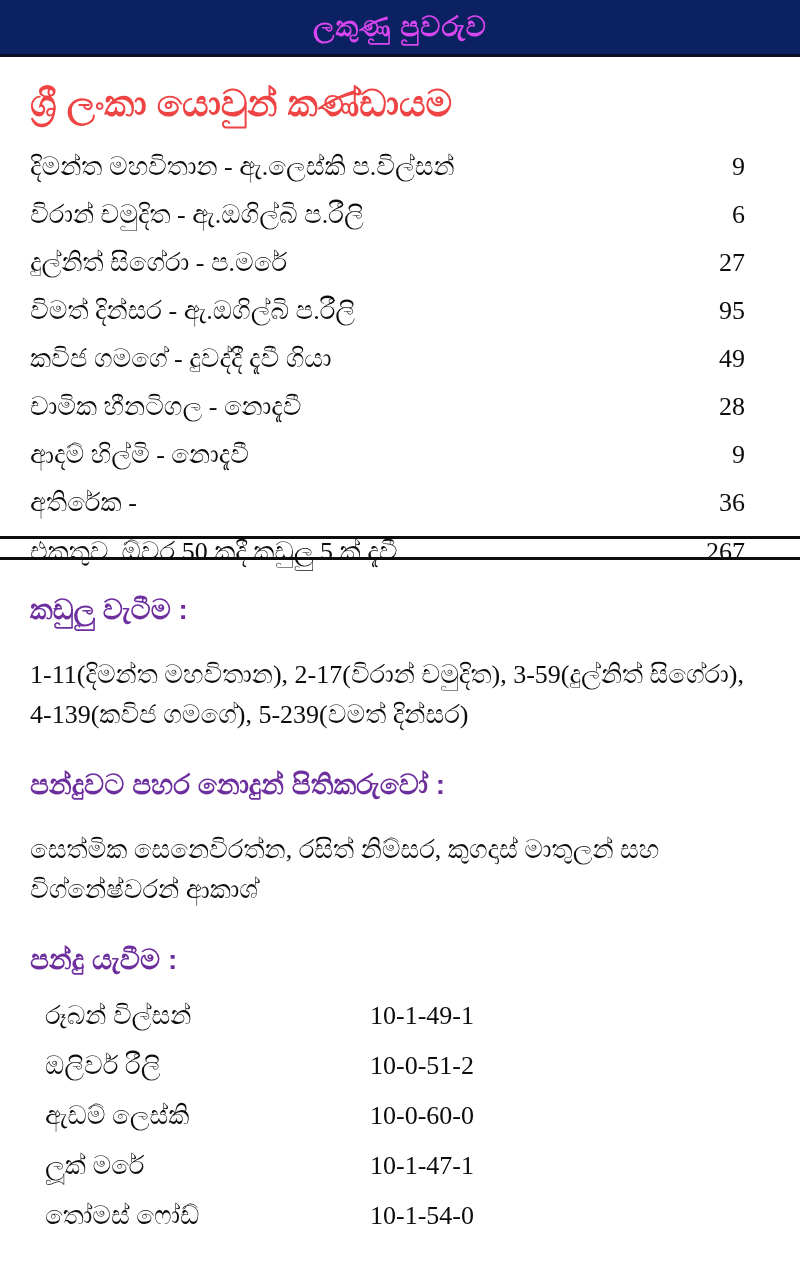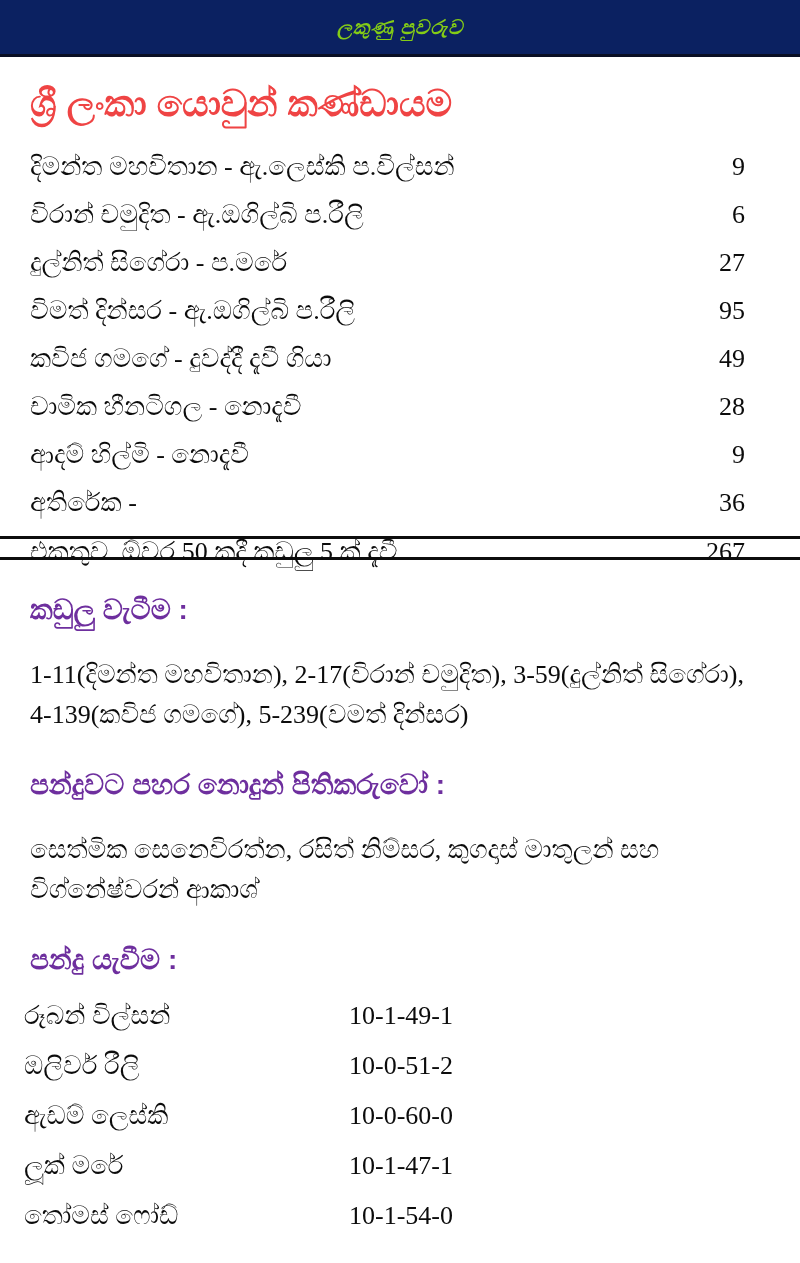--- a/index.html
+++ b/index.html
@@ -17,26 +17,25 @@
   .banner {
     width: 800px;
     height: 57px;
     background: #0b2161;
     border-bottom: 3px solid #0a0f24;
     display: flex;
     align-items: center;
     justify-content: center;
   }
   .banner-title {
-    color: #84cc16;
-    font-size: 20px;
+    color: #d946ef;
+    font-size: 28px;
     font-weight: bold;
     letter-spacing: 1px;
     font-family: "Liberation Sans", "DejaVu Sans", sans-serif;
-    font-style: italic;
   }
   
   .content { padding: 0 0 0 0; }
   .team-title {
     margin: 26px 30px 0 30px;
     color: #ef4444;
     font-size: 37px;
     font-weight: bold;
     font-family: "Liberation Sans", "DejaVu Sans", sans-serif;
   }
@@ -77,21 +76,21 @@
     font-size: 26px;
     line-height: 40px;
     color: #0c0c0c;
     white-space: pre-wrap;
   }
   .bowling { margin-top: 14px; }
   .bowl-row {
     display: flex;
     align-items: center;
     height: 50px;
-    padding-left: 24px;
+    padding-left: 45px;
     font-size: 26px;
     color: #0c0c0c;
   }
   .bowl-name { width: 325px; }
   .bowl-figures { }
 </style>
 </head>
 <body>
 
 <header class="banner">

